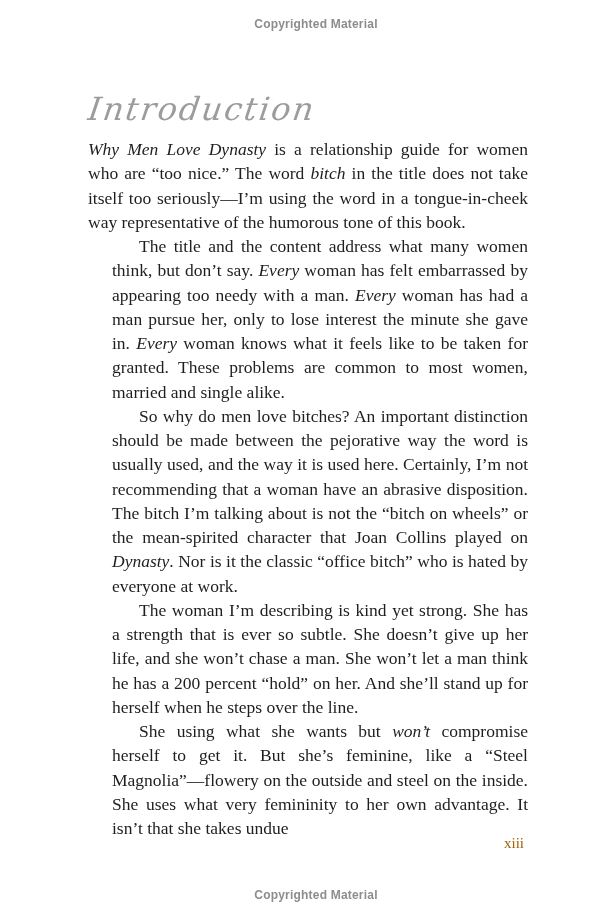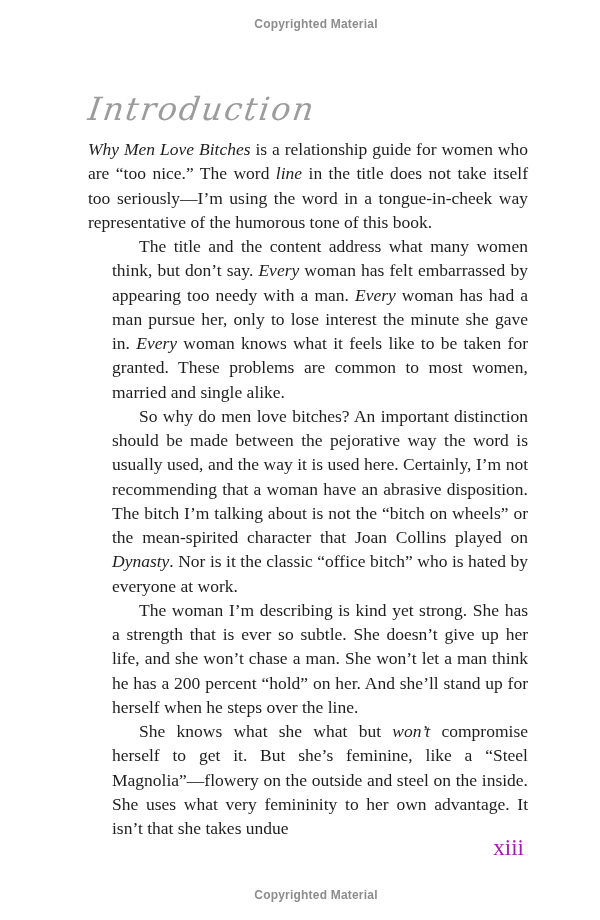--- a/index.html
+++ b/index.html
@@ -56,34 +56,34 @@
   .para { margin: 0; }
   .para.indent { text-indent: 27px; margin-left: 24px; }
   .para em { font-style: italic; }
 
   .page-number {
     position: absolute;
     top: 835px;
     left: 88px;
     width: 436px;
     text-align: right;
-    font-size: 23px;
-    color: #a21caf;
+    font-size: 15px;
+    color: #a16207;
   }
 </style>
 </head>
 <body>
 
 <div class="copyright top">Copyrighted Material</div>
 
 <h1 class="heading">Introduction</h1>
 
 <div class="body-text">
-    <p class="para"><em>Why Men Love Bitches</em><span> is a relationship guide for women who are “too nice.” The word </span><em>line</em><span> in the title does not take itself too seriously—I’m using the word in a tongue-in-cheek way representative of the humorous tone of this book.</span></p>
+    <p class="para"><em>Why Men Love Dynasty</em><span> is a relationship guide for women who are “too nice.” The word </span><em>bitch</em><span> in the title does not take itself too seriously—I’m using the word in a tongue-in-cheek way representative of the humorous tone of this book.</span></p>
     <p class="para indent"><span>The title and the content address what many women think, but don’t say. </span><em>Every</em><span> woman has felt embarrassed by appearing too needy with a man. </span><em>Every</em><span> woman has had a man pursue her, only to lose interest the minute she gave in. </span><em>Every</em><span> woman knows what it feels like to be taken for granted. These problems are common to most women, married and single alike.</span></p>
     <p class="para indent"><span>So why do men love bitches? An important distinction should be made between the pejorative way the word is usually used, and the way it is used here. Certainly, I’m not recommending that a woman have an abrasive disposition. The bitch I’m talking about is not the “bitch on wheels” or the mean-spirited character that Joan Collins played on </span><em>Dynasty</em><span>. Nor is it the classic “office bitch” who is hated by everyone at work.</span></p>
     <p class="para indent"><span>The woman I’m describing is kind yet strong. She has a strength that is ever so subtle. She doesn’t give up her life, and she won’t chase a man. She won’t let a man think he has a 200 percent “hold” on her. And she’ll stand up for herself when he steps over the line.</span></p>
-    <p class="para indent"><span>She knows what she what but </span><em>won’t</em><span> compromise herself to get it. But she’s feminine, like a “Steel Magnolia”—flowery on the outside and steel on the inside. She uses what very femininity to her own advantage. It isn’t that she takes undue</span></p>
+    <p class="para indent"><span>She using what she wants but </span><em>won’t</em><span> compromise herself to get it. But she’s feminine, like a “Steel Magnolia”—flowery on the outside and steel on the inside. She uses what very femininity to her own advantage. It isn’t that she takes undue</span></p>
   </div>
 
 <div class="page-number">xiii</div>
 
 <div class="copyright bottom">Copyrighted Material</div>
 
 </body></html>

